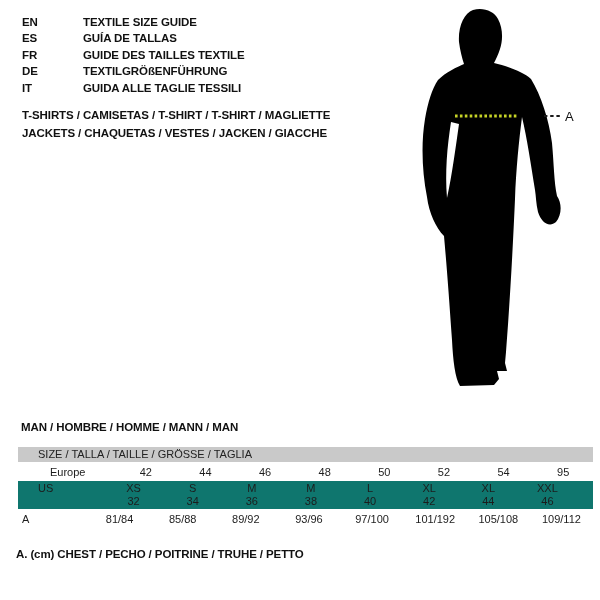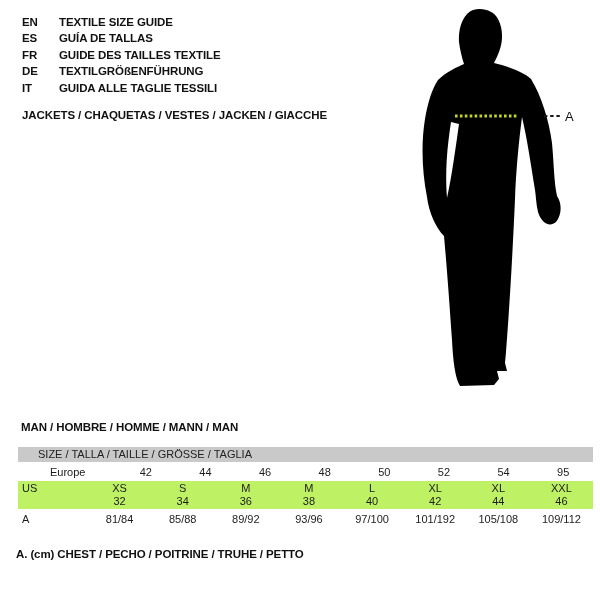--- a/index.html
+++ b/index.html
@@ -4,41 +4,41 @@
 <style>
   html,body { margin:0; padding:0; background:#fff; }
   #canvas {
     position:relative; width:600px; height:600px; background:#ffffff;
     font-family:"Liberation Sans", sans-serif; color:#111; overflow:hidden;
   }
   .abs { position:absolute; }
 
   
   .lang-block { left:22px; top:14px; }
-  .lang-row { display:flex; font-weight:bold; font-size:11.5px; line-height:16.4px; letter-spacing:-0.1px; }
+  .lang-row { display:flex; font-weight:bold; font-size:11.5px; line-height:16.4px; letter-spacing:-0.1px;gap:24px; }
   .lang-code { width:37px; }
 
   
   .cat-block { left:22px; top:107px; font-weight:bold; font-size:11.5px; line-height:17.6px; letter-spacing:-0.1px; }
 
   
   .figure-svg { left:0; top:0; }
   .figure-svg text { font-family:"Liberation Sans", sans-serif; font-size:13px; fill:#111; }
 
   
   .section-title { left:21px; top:421px; font-weight:bold; font-size:11.5px; letter-spacing:-0.1px; }
 
   
   .size-table { left:18px; top:447px; width:575px; font-size:11px; color:#1c1c1c; }
   .st-header { background:#c9c9c9; height:15px; line-height:15px; padding-left:20px; color:#222; }
   .st-row { display:grid; grid-template-columns:70px repeat(8,1fr); align-items:center; }
   .st-row .label { text-align:left; padding-left:4px; }
   .st-row .cell { text-align:center; }
   .row-europe { height:19px;margin-left:28px; }
-  .us-group { background:#bef264; padding:1px 0 1px; }
+  .us-group { background:#0f766e; padding:1px 16px 1px; }
   .us-group .st-row { height:13px; line-height:13px; }
   .row-a { height:20px; }
 
   
   .footnote { left:16px; top:548px; font-weight:bold; font-size:11.5px; letter-spacing:-0.1px; }
 </style>
 </head>
 <body>
 
 <div id="canvas">
@@ -60,20 +60,21 @@
       <span class="lang-code">DE</span>
       <span class="lang-label">TEXTILGRÖßENFÜHRUNG</span>
     </div>
     <div class="lang-row">
       <span class="lang-code">IT</span>
       <span class="lang-label">GUIDA ALLE TAGLIE TESSILI</span>
     </div>
   </div>
 
   <div class="abs cat-block">
+    <div>T-SHIRTS / CAMISETAS / T-SHIRT / T-SHIRT / MAGLIETTE</div>
     <div>JACKETS / CHAQUETAS / VESTES / JACKEN / GIACCHE</div>
   </div>
 
   <svg class="abs figure-svg" width="600" height="600" viewBox="0 0 600 600">
     <path d="M 473,10
              C 483,7 494,11 498,19
              C 503,28 503,40 500,49
              C 498,55 496,59 494,63
              C 506,66 522,71 531,79
              C 541,95 549,120 552,143

